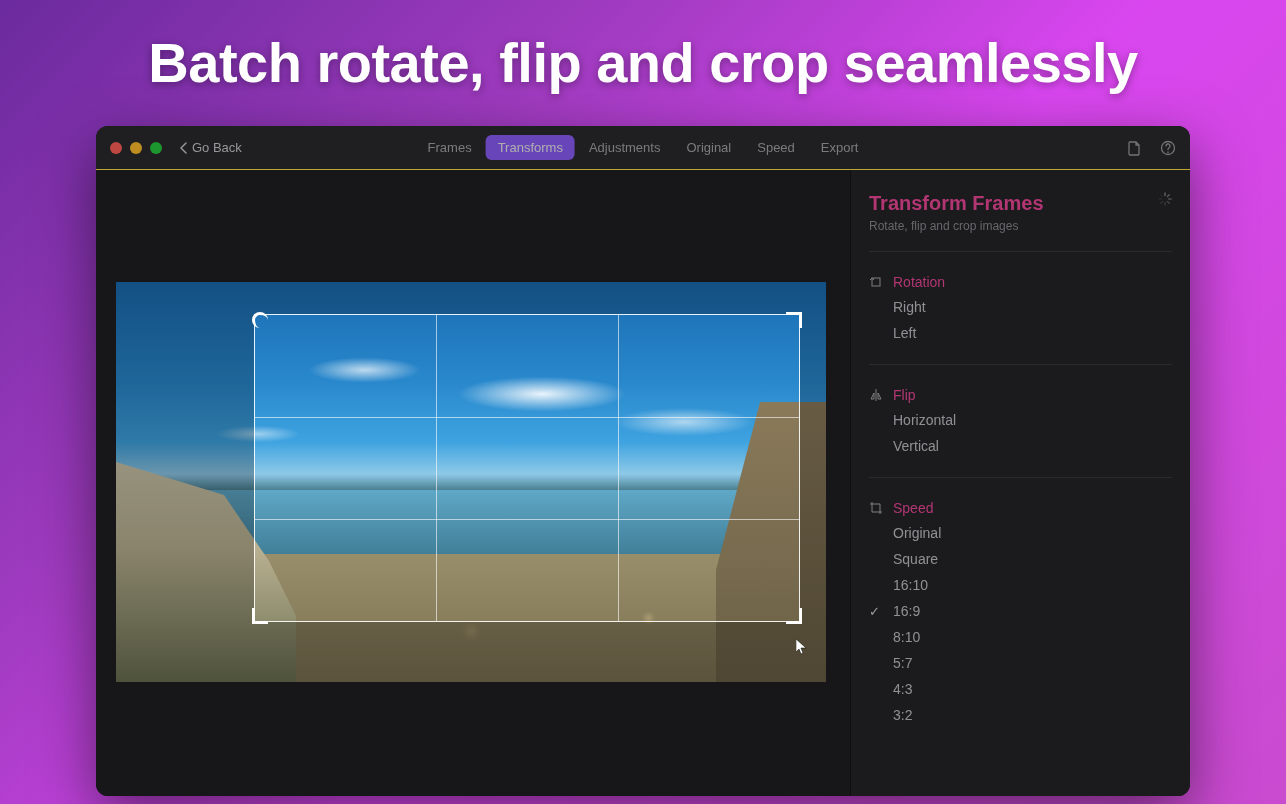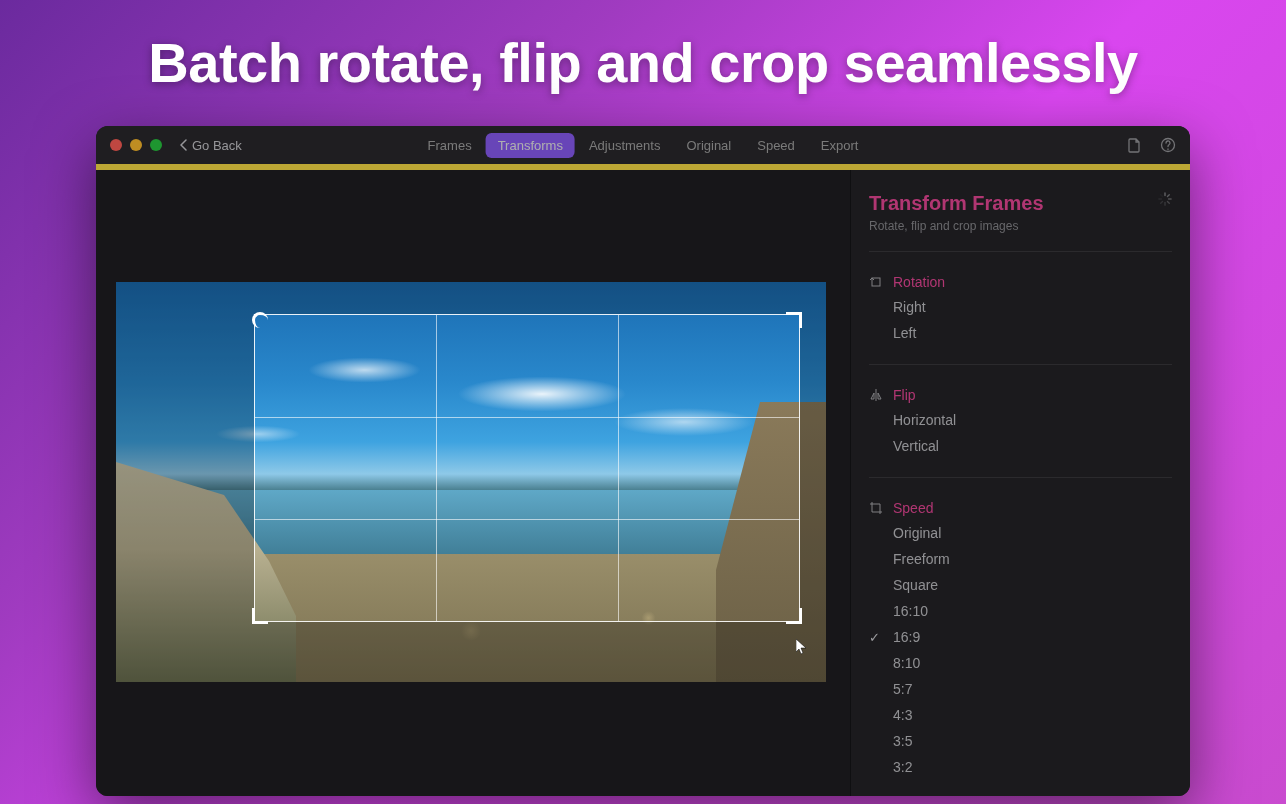--- a/index.html
+++ b/index.html
@@ -33,21 +33,21 @@
   display: flex;
   flex-direction: column;
 }
 .titlebar {
   height: 44px;
   background: #2a292d;
   display: flex;
   align-items: center;
   padding: 0 14px;
   position: relative;
-  border-bottom: 6px solid #fde047;
+  border-bottom: 1px solid #fde047;
 }
 .traffic-lights { display: flex; gap: 8px; }
 .tl { width: 12px; height: 12px; border-radius: 50%; }
 .tl-close { background: #ff5f57; }
 .tl-min { background: #febc2e; }
 .tl-max { background: #28c840; }
 .back-btn {
   display: flex;
   align-items: center;
   margin-left: 18px;
@@ -385,24 +385,20 @@
               </svg>
           </span>
           <span>Speed</span>
         </div>
         <div class="option-row">
             <span class="check-col"></span>
             <span>Original</span>
           </div>
         <div class="option-row">
             <span class="check-col"></span>
-            <span>Freeform</span>
-          </div>
-        <div class="option-row">
-            <span class="check-col"></span>
             <span>Square</span>
           </div>
         <div class="option-row">
             <span class="check-col"></span>
             <span>16:10</span>
           </div>
         <div class="option-row">
             <span class="check-col">✓</span>
             <span>16:9</span>
           </div>
@@ -413,22 +409,18 @@
         <div class="option-row">
             <span class="check-col"></span>
             <span>5:7</span>
           </div>
         <div class="option-row">
             <span class="check-col"></span>
             <span>4:3</span>
           </div>
         <div class="option-row">
             <span class="check-col"></span>
-            <span>3:5</span>
-          </div>
-        <div class="option-row">
-            <span class="check-col"></span>
             <span>3:2</span>
           </div>
       </div>
     </div>
   </div>
 </div>
 
 </body></html>

